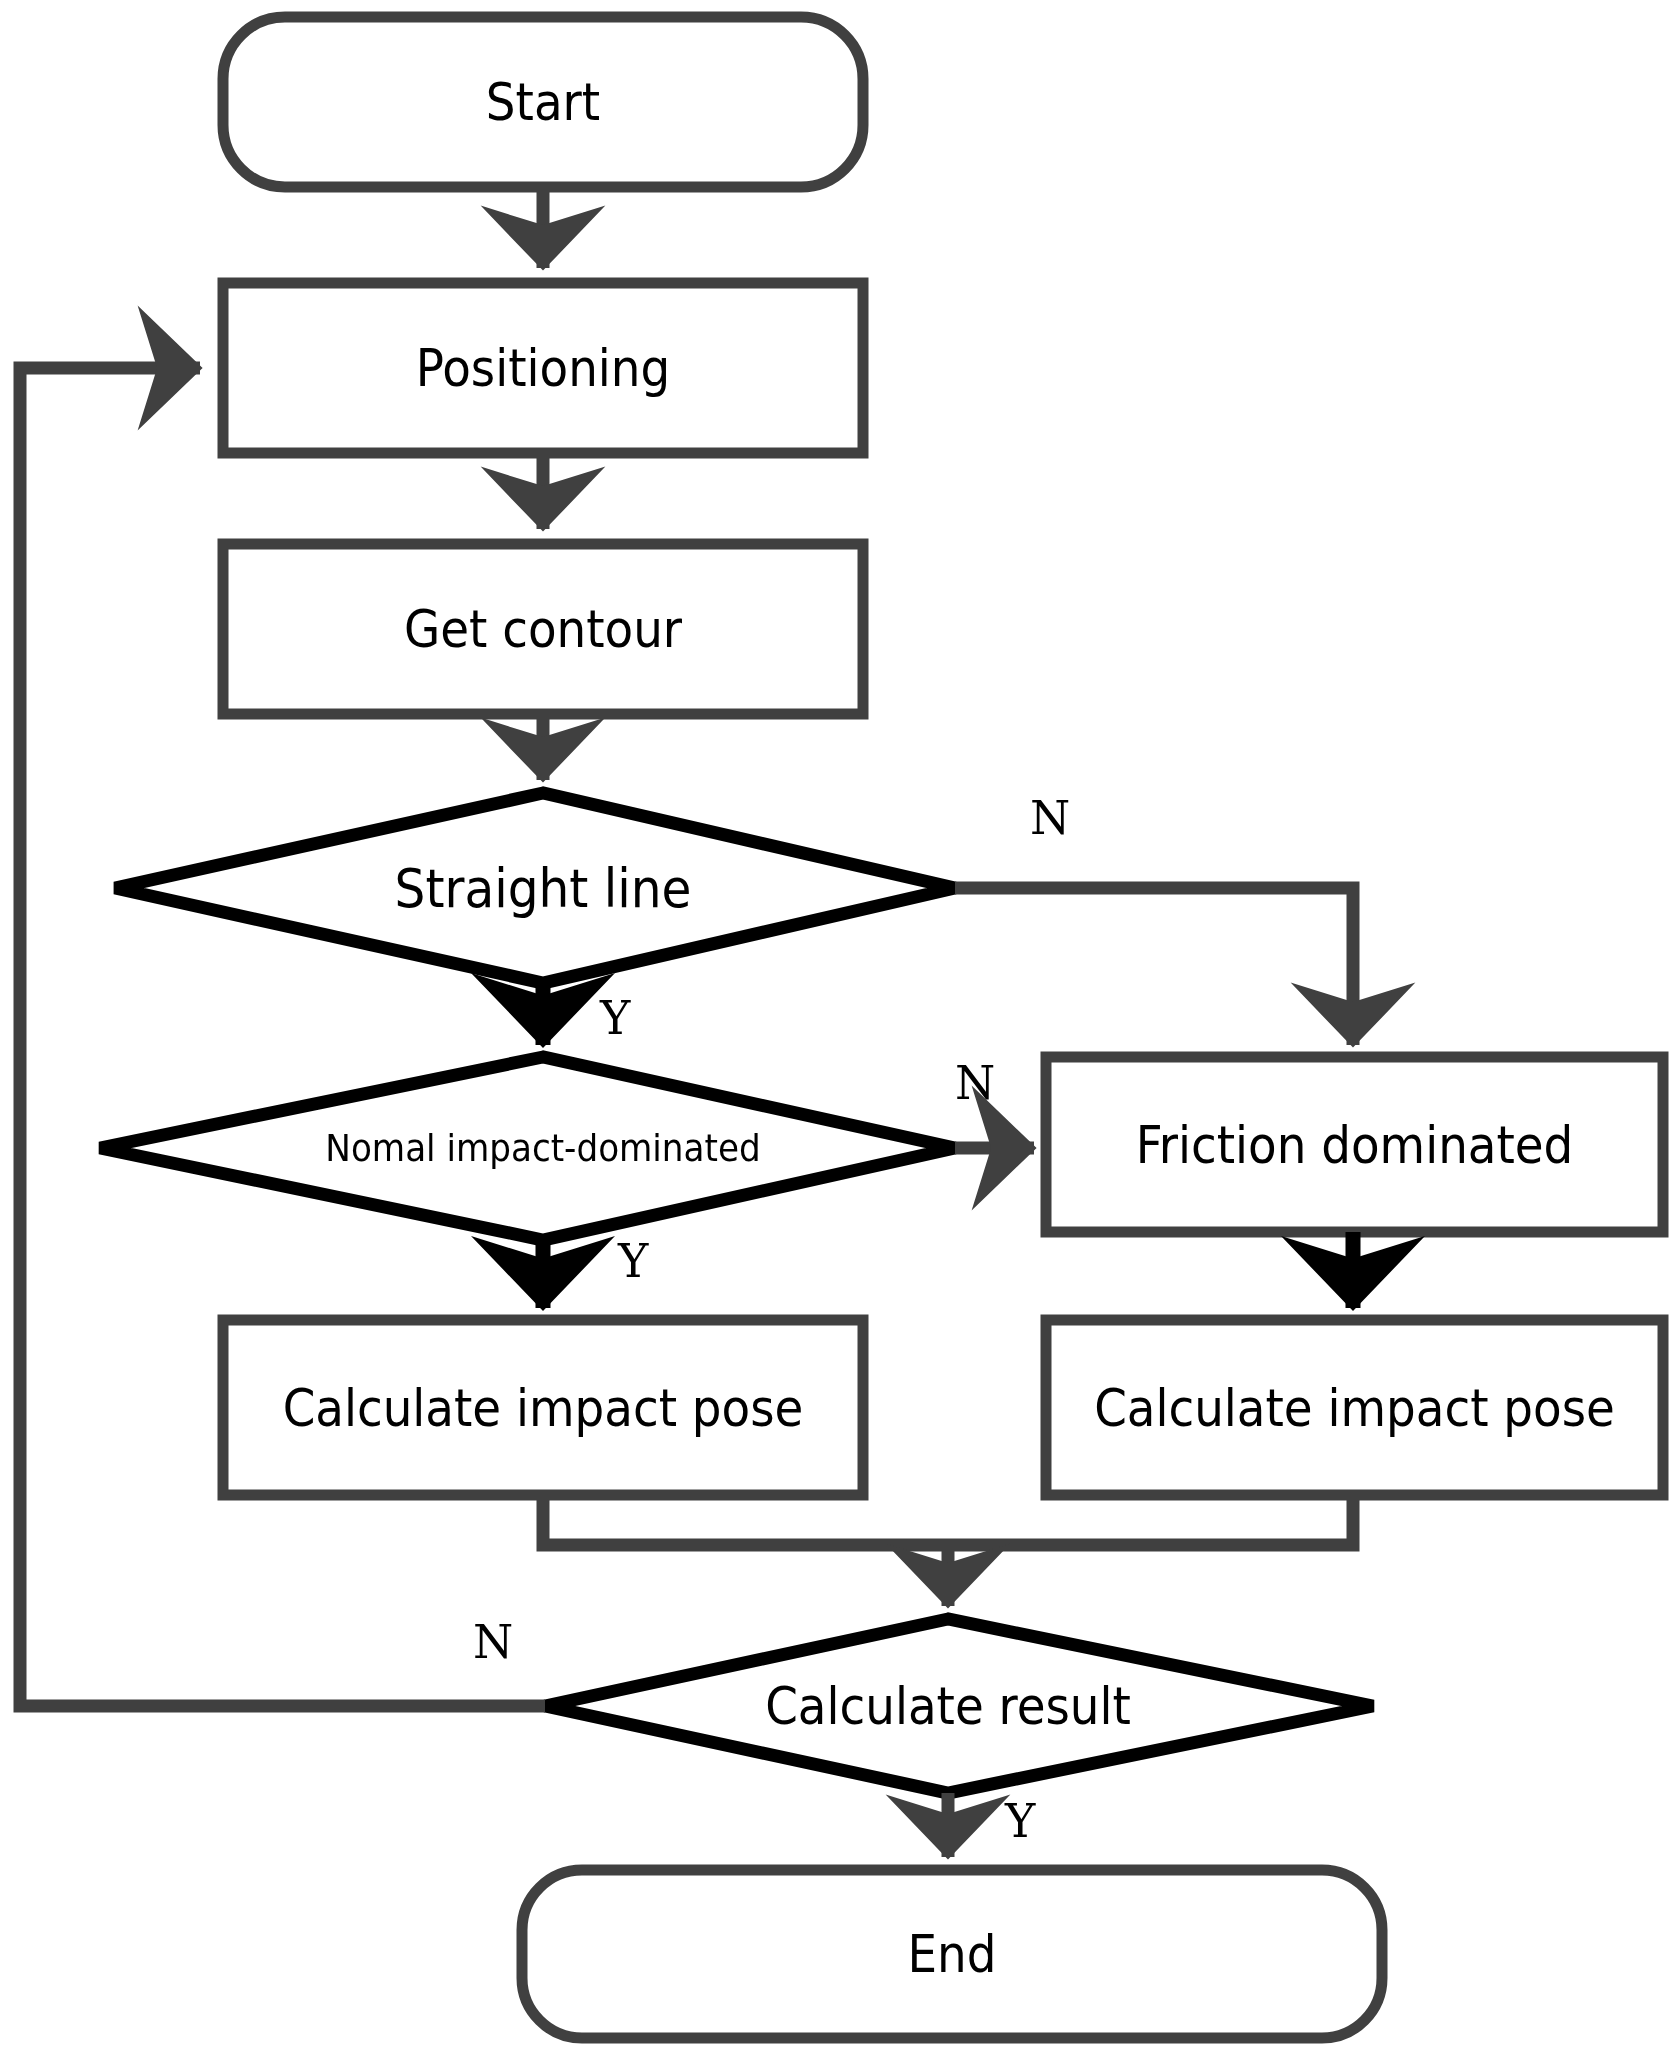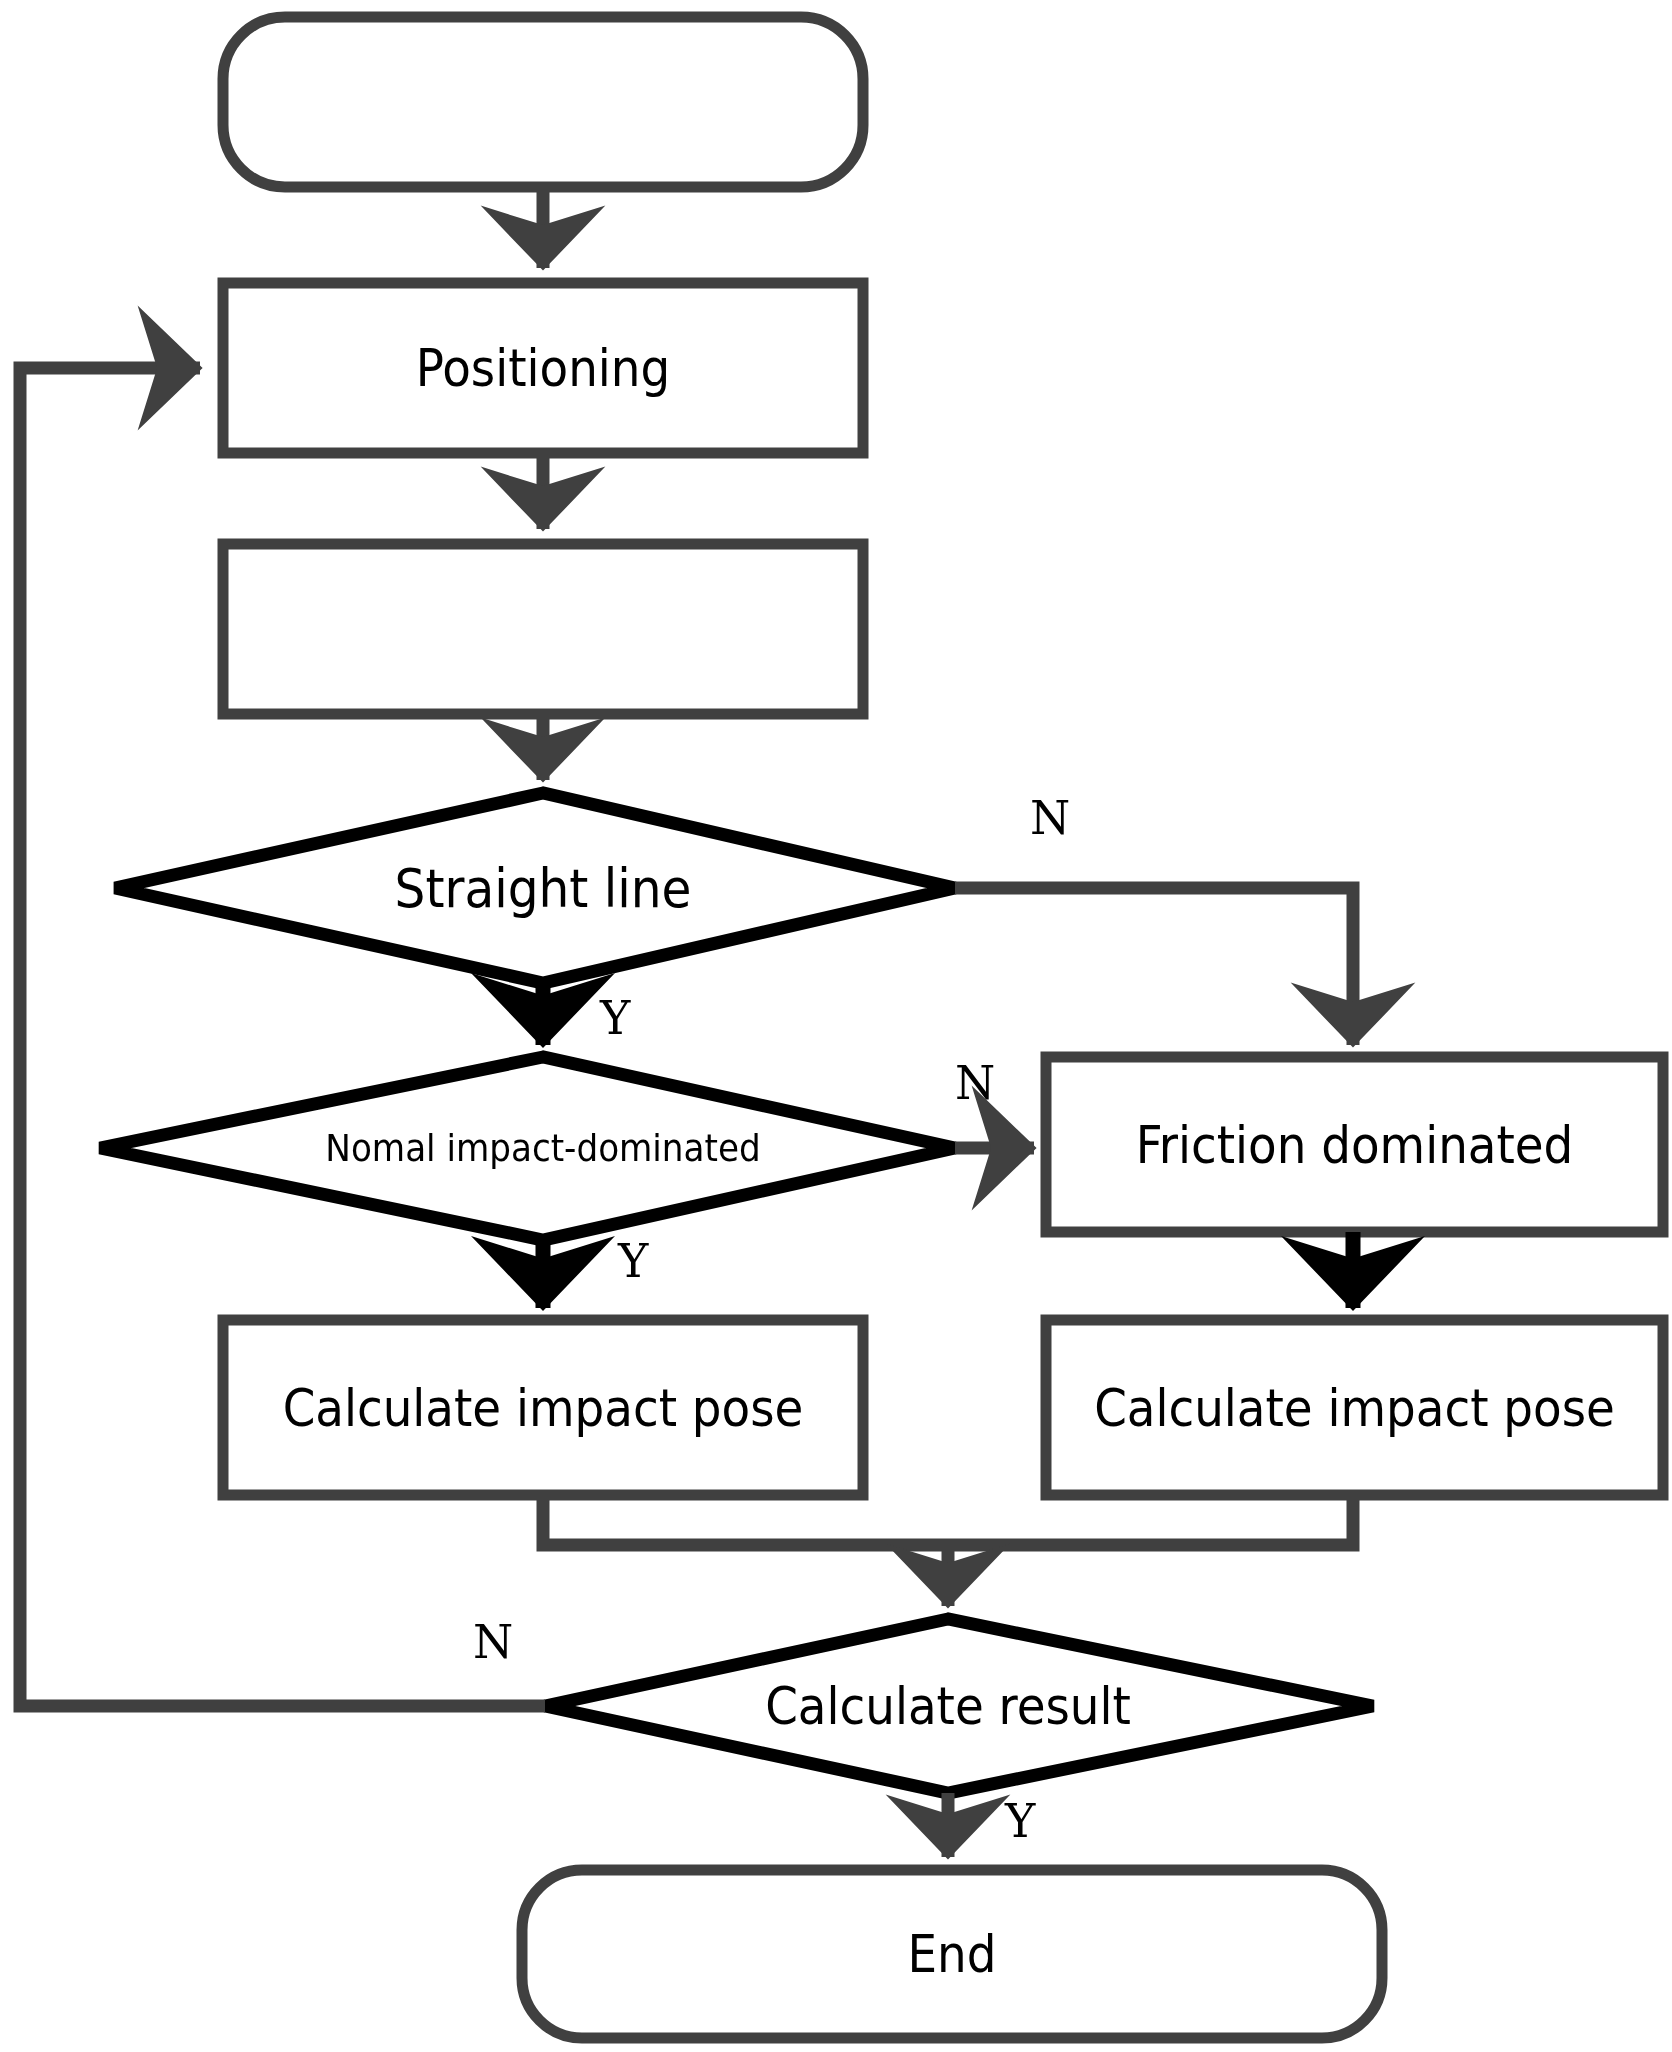--- a/index.html
+++ b/index.html
@@ -73,23 +73,25 @@
 
     <path d="M1353,1495 L1353,1545 L948,1545" fill="none" stroke="#404040" stroke-width="13"></path>
 
     <line x1="948" y1="1545" x2="948" y2="1606" stroke="#404040" stroke-width="13" marker-end="url(#ah-gray)"></line>
 
     <line x1="948" y1="1793" x2="948" y2="1857" stroke="#404040" stroke-width="13" marker-end="url(#ah-gray)"></line>
 
     <path d="M545,1706 L20,1706 L20,368 L200,368" fill="none" stroke="#404040" stroke-width="13" marker-end="url(#ah-gray)"></path>
   </svg>
 
+  <div class="node-label" style="left:223px;top:17px;width:640px;height:170px;font-size:52px;">Start</div>
 
   <div class="node-label" style="left:223px;top:283px;width:640px;height:170px;font-size:52px;">Positioning</div>
 
+  <div class="node-label" style="left:223px;top:544px;width:640px;height:170px;font-size:52px;">Get contour</div>
 
   <div class="node-label" style="left:223px;top:845px;width:640px;height:86px;font-size:54px;">Straight line</div>
 
   <div class="node-label" style="left:143px;top:1105px;width:800px;height:86px;font-size:38px;">Nomal impact-dominated</div>
 
   <div class="node-label" style="left:1046px;top:1057px;width:617px;height:175px;font-size:52px;">Friction dominated</div>
 
   <div class="node-label" style="left:223px;top:1320px;width:640px;height:175px;font-size:52px;">Calculate impact pose</div>
 
   <div class="node-label" style="left:1046px;top:1320px;width:617px;height:175px;font-size:52px;">Calculate impact pose</div>

